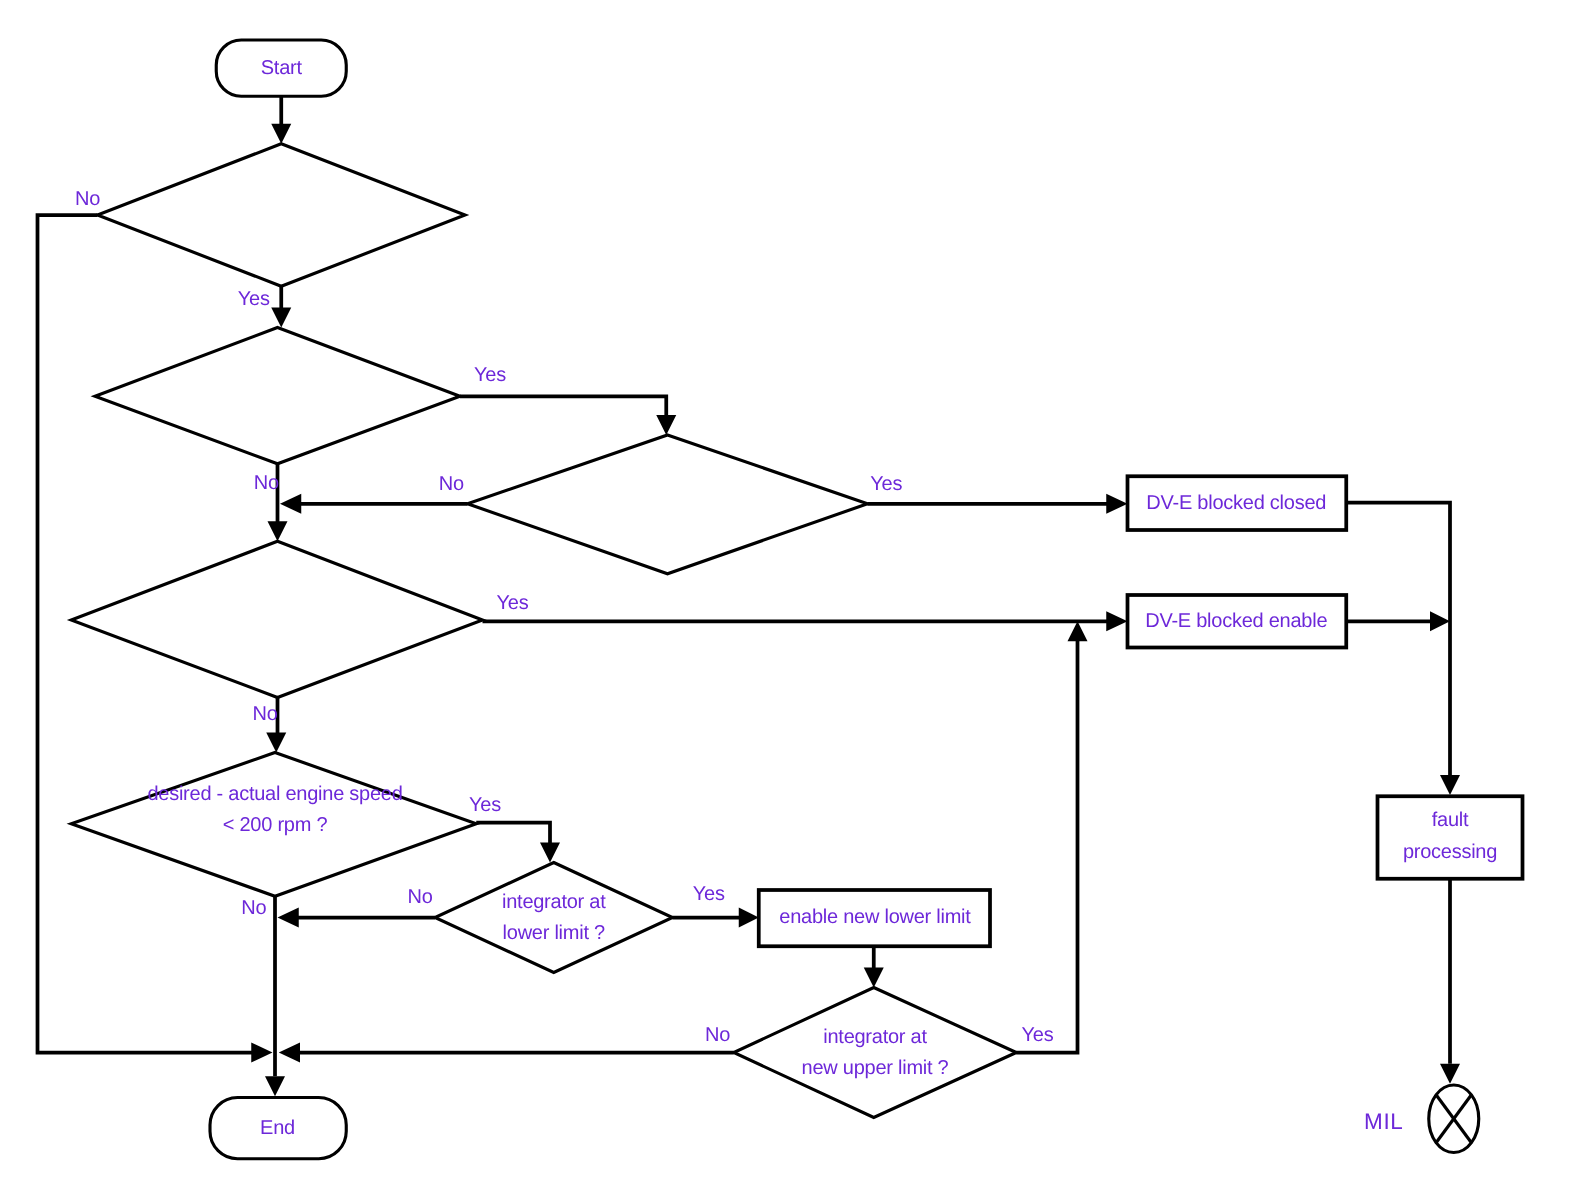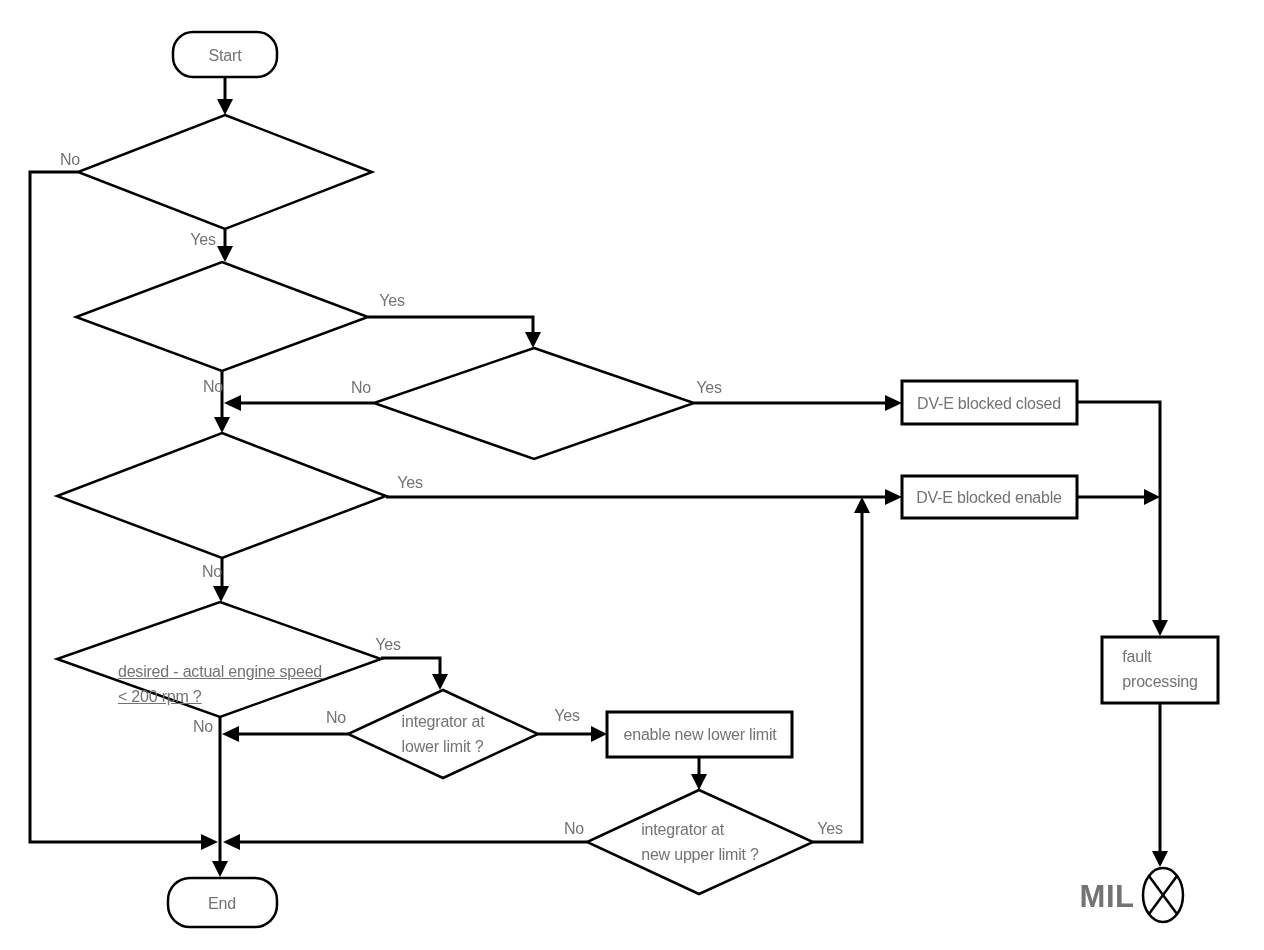--- a/index.html
+++ b/index.html
@@ -10,30 +10,30 @@
     background: #ffffff;
     font-family: "Liberation Sans", sans-serif;
     overflow: hidden;
   }
   .stage svg { position: absolute; left: 0; top: 0; }
   .label {
     position: absolute;
     transform: translate(-50%, -50%);
     font: 16px/25px "Liberation Sans", sans-serif;
     letter-spacing: -0.2px;
-    color: #737373;
+    color: #6d28d9;
     white-space: pre-line;
-    text-align: left;
+    text-align: center;
     z-index: 2;
   }
   .edge-label { line-height: 18px; }
   .mil-label {
-    font-size: 31px;
+    font-size: 18px;
     line-height: 28px;
-    font-weight: bold;
+    font-weight: normal;
     letter-spacing: 0.5px;
   }
 </style>
 </head>
 <body>
 
 <div class="stage">
 
   <svg width="1264" height="950" viewBox="0 0 1264 950">
 
@@ -98,21 +98,21 @@
     </g>
 
     <g fill="none" stroke="#000" stroke-width="2.5">
       <ellipse cx="1163" cy="895" rx="20" ry="27"></ellipse>
       <line x1="1149" y1="876" x2="1177" y2="914"></line>
       <line x1="1177" y1="876" x2="1149" y2="914"></line>
     </g>
   </svg>
 
   <div class="label" style="left:225px; top:55px;">Start</div>
-  <div class="label" style="left:220px; top:684px;text-decoration:underline;">desired - actual engine speed
+  <div class="label" style="left:220px; top:648px;">desired - actual engine speed
 &lt; 200 rpm ?</div>
   <div class="label" style="left:443px; top:734px;">integrator at
 lower limit ?</div>
   <div class="label" style="left:700px; top:842px;">integrator at
 new upper limit ?</div>
   <div class="label" style="left:989px; top:403px;">DV-E blocked closed</div>
   <div class="label" style="left:989px; top:497px;">DV-E blocked enable</div>
   <div class="label" style="left:700px; top:734px;">enable new lower limit</div>
   <div class="label" style="left:1160px; top:669px;">fault
 processing</div>

